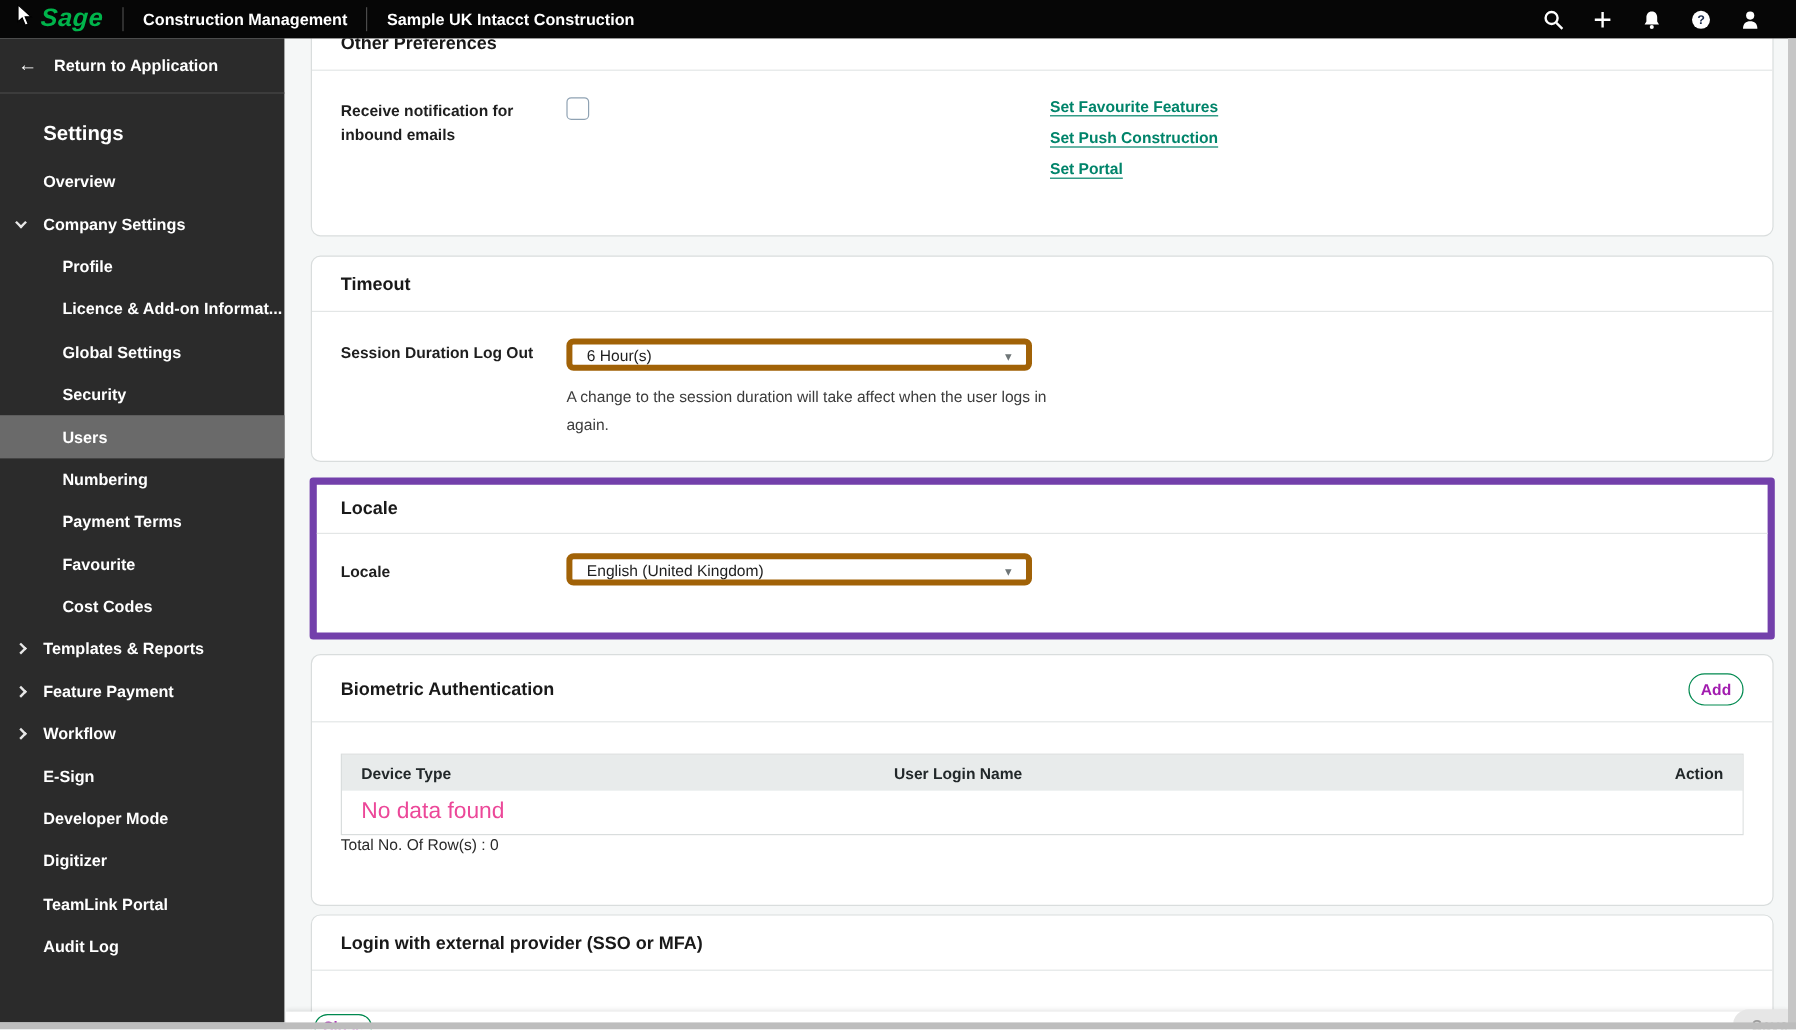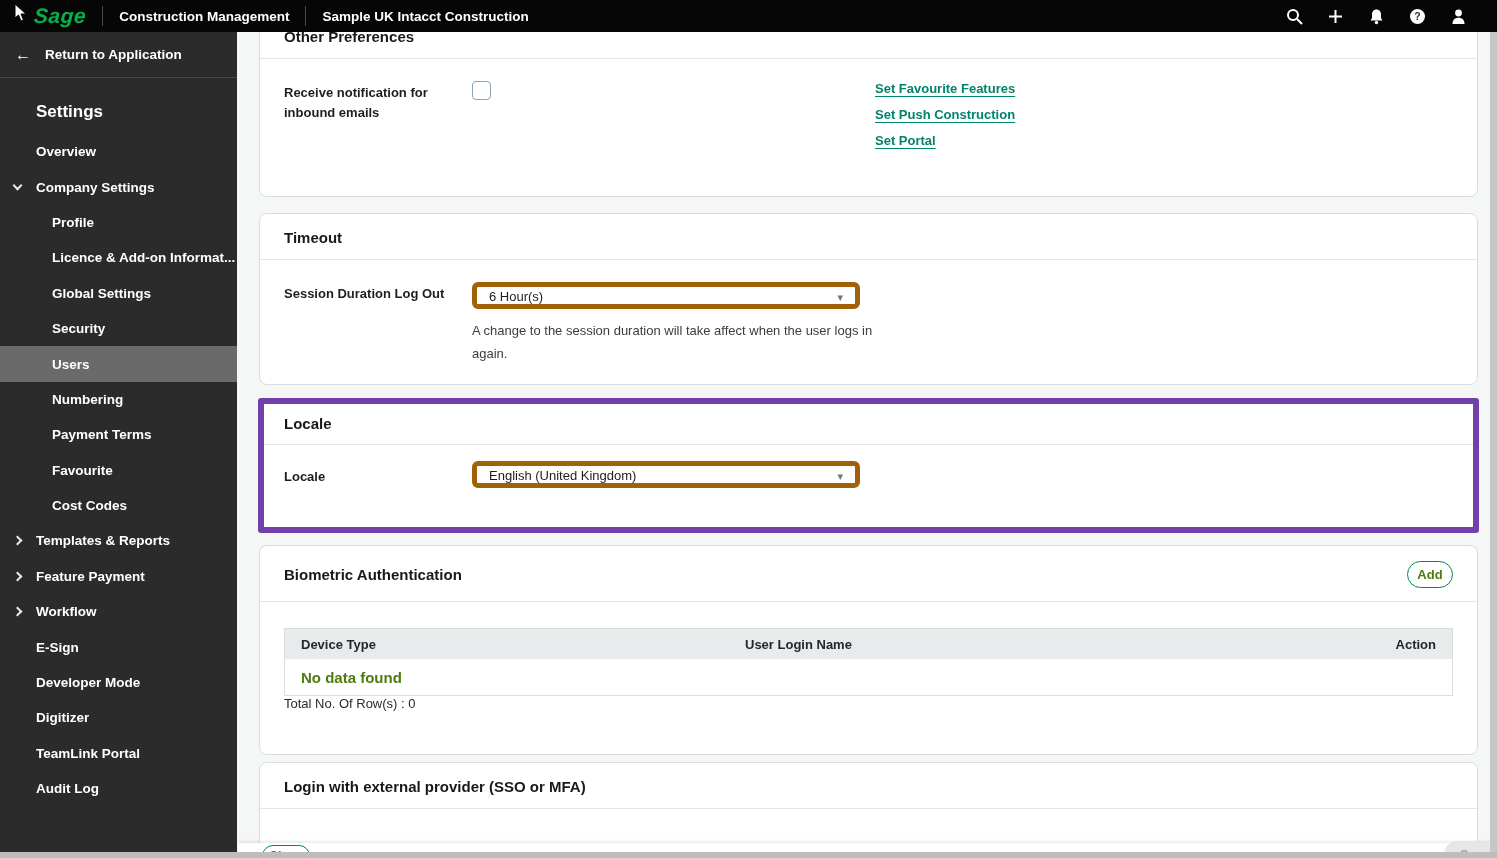--- a/index.html
+++ b/index.html
@@ -62,33 +62,33 @@
   
   .hl-wrap { position:absolute; left:20px; width:1221px; border:6px solid #7340ab;
     border-radius:3px; background:#fff; }
   .hl-wrap .inner-head { padding:11px 20px 12px; border-bottom:1px solid #e3e6e6;
     font-size:15px; font-weight:700; color:#191919; }
   .hl-wrap .inner-body { position:relative; height:70px; padding:18px 20px; }
   .hl-wrap .dropdown { left:208px; top:16px; }
   .hl-wrap .field-label { position:absolute; left:20px; top:22px; }
 
   .pill-btn { border-radius:14px; background:#fff; border:1.5px solid #00894f;
-    color:#4d7c0f; font-weight:700; font-size:13px; display:flex; align-items:center;
+    color:#a21caf; font-weight:700; font-size:13px; display:flex; align-items:center;
     justify-content:center; cursor:pointer; }
   .add-btn { margin-left:auto; width:46px; height:27px; }
 
   
   .tbl { border:1px solid #d9dddd; margin-top:4px; }
   .tbl-head { display:flex; background:#e8ebeb; height:30px; align-items:center;
     font-size:13px; font-weight:700; color:#22282a; }
   .th-device { padding-left:16px; width:460px; }
   .th-user { width:560px; }
   .th-action { margin-left:auto; padding-right:16px; }
   .tbl-row { height:36px; display:flex; align-items:center; background:#fff;
-    font-size:15px; color:#4d7c0f; padding-left:16px;font-weight:bold; }
+    font-size:19px; color:#ec4899; padding-left:16px; }
   .total-line { font-size:13px; color:#2a2a2a; }
 
   
   .footer-bar { position:absolute; left:0; bottom:0; width:1254px; height:25px;
     background:#fff; box-shadow:0 -1px 4px rgba(0,0,0,.12); z-index:20; }
   .close-btn { position:absolute; left:24px; top:2px; width:48px; height:22px;
     border-radius:12px; font-size:12.5px; }
   .save-btn { position:absolute; right:-14px; top:-2px; width:62px; height:27px;
     border-radius:14px; background:#e6e6e6; color:#9b9b9b; font-weight:700; font-size:13px;
     display:flex; align-items:center; justify-content:center; cursor:default; }

